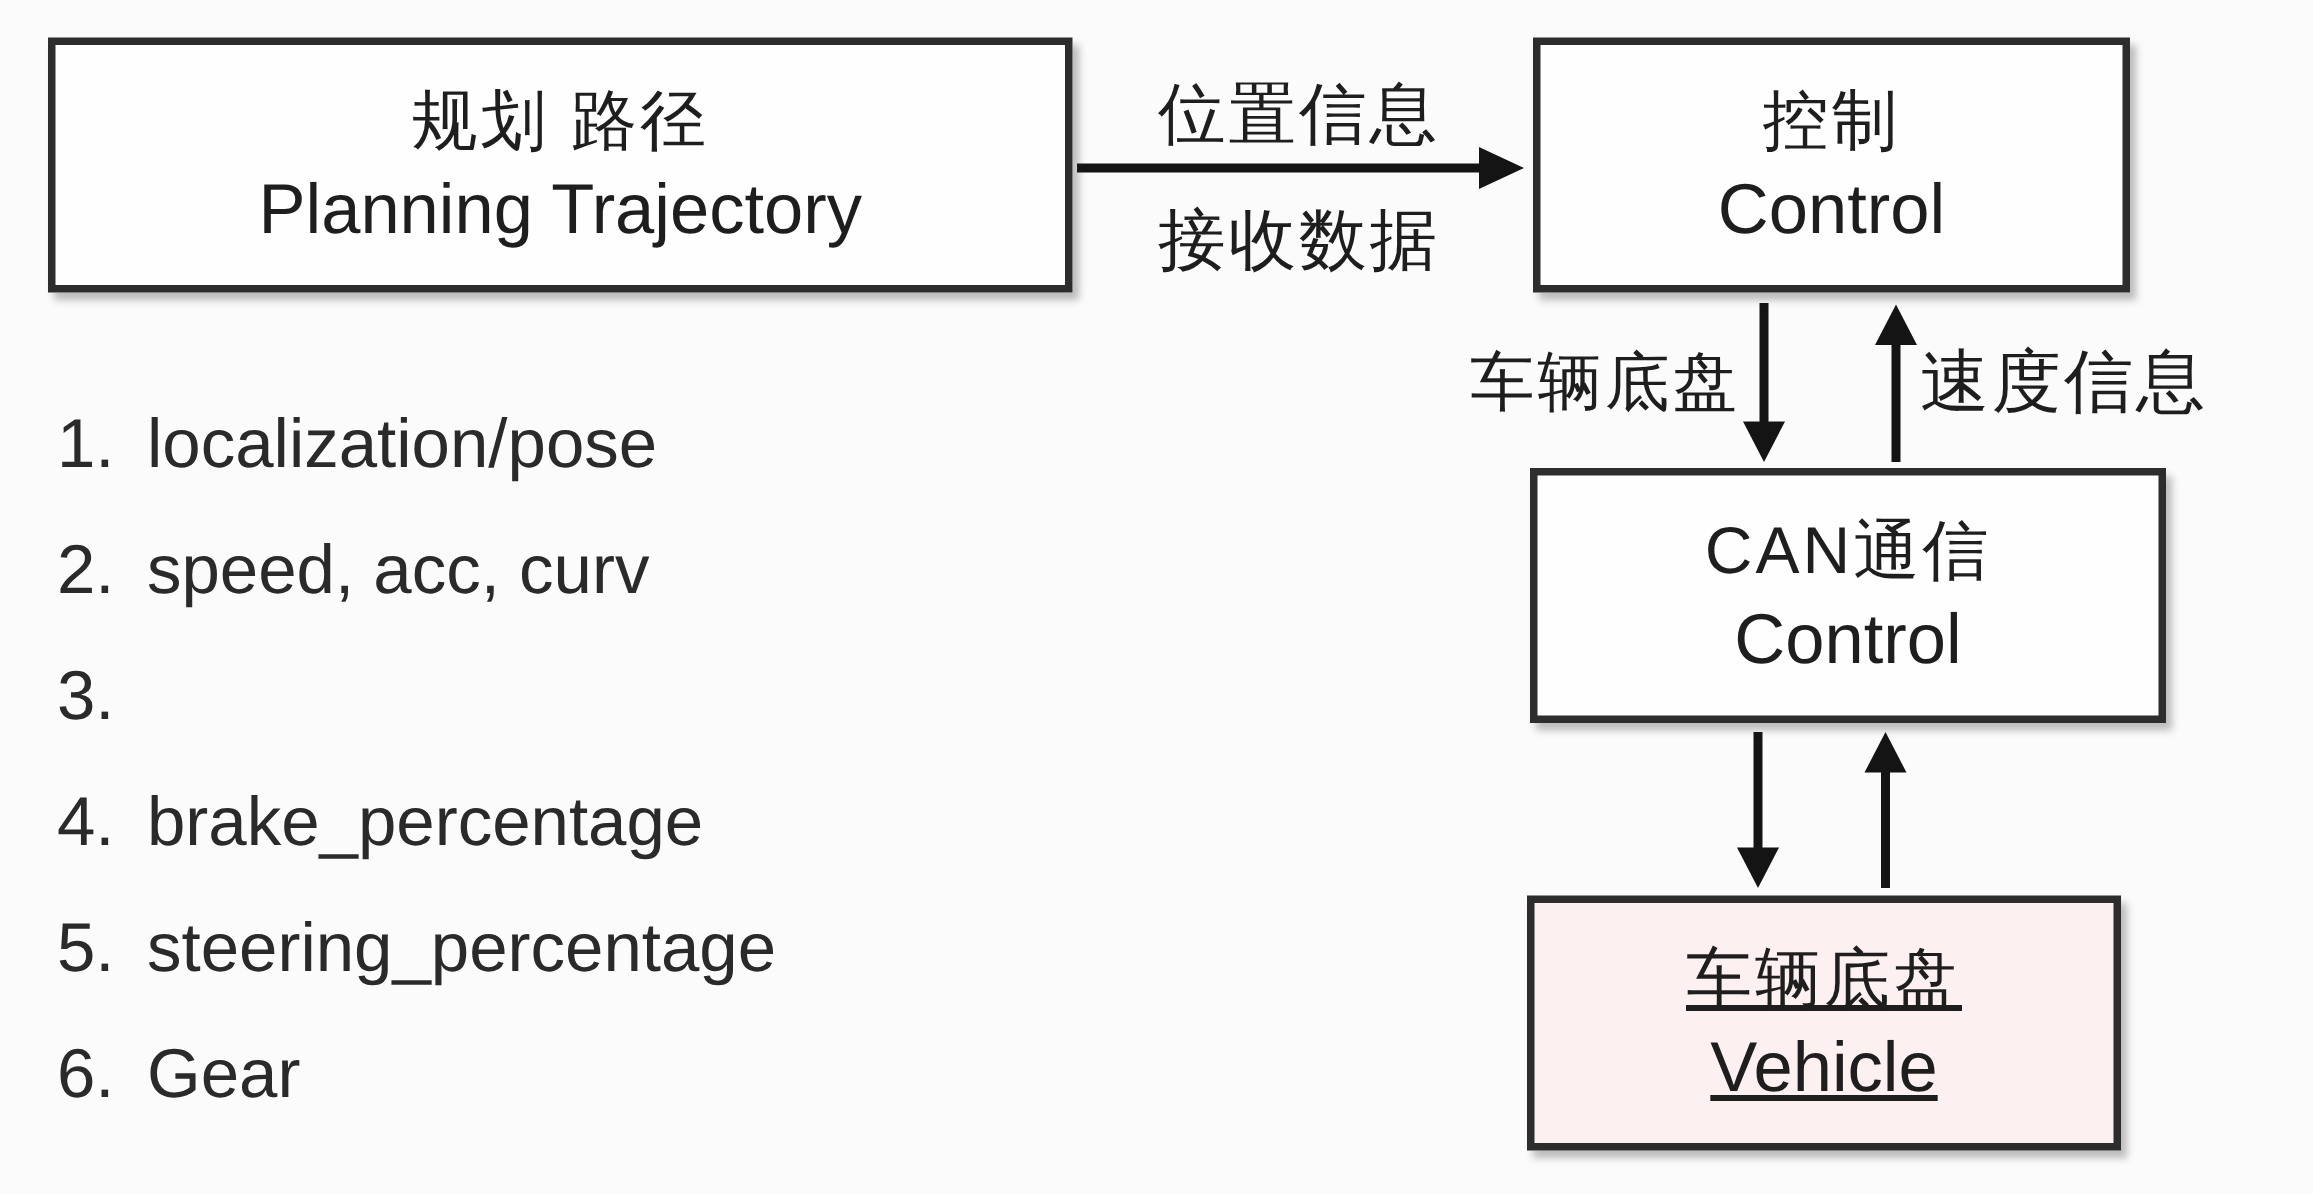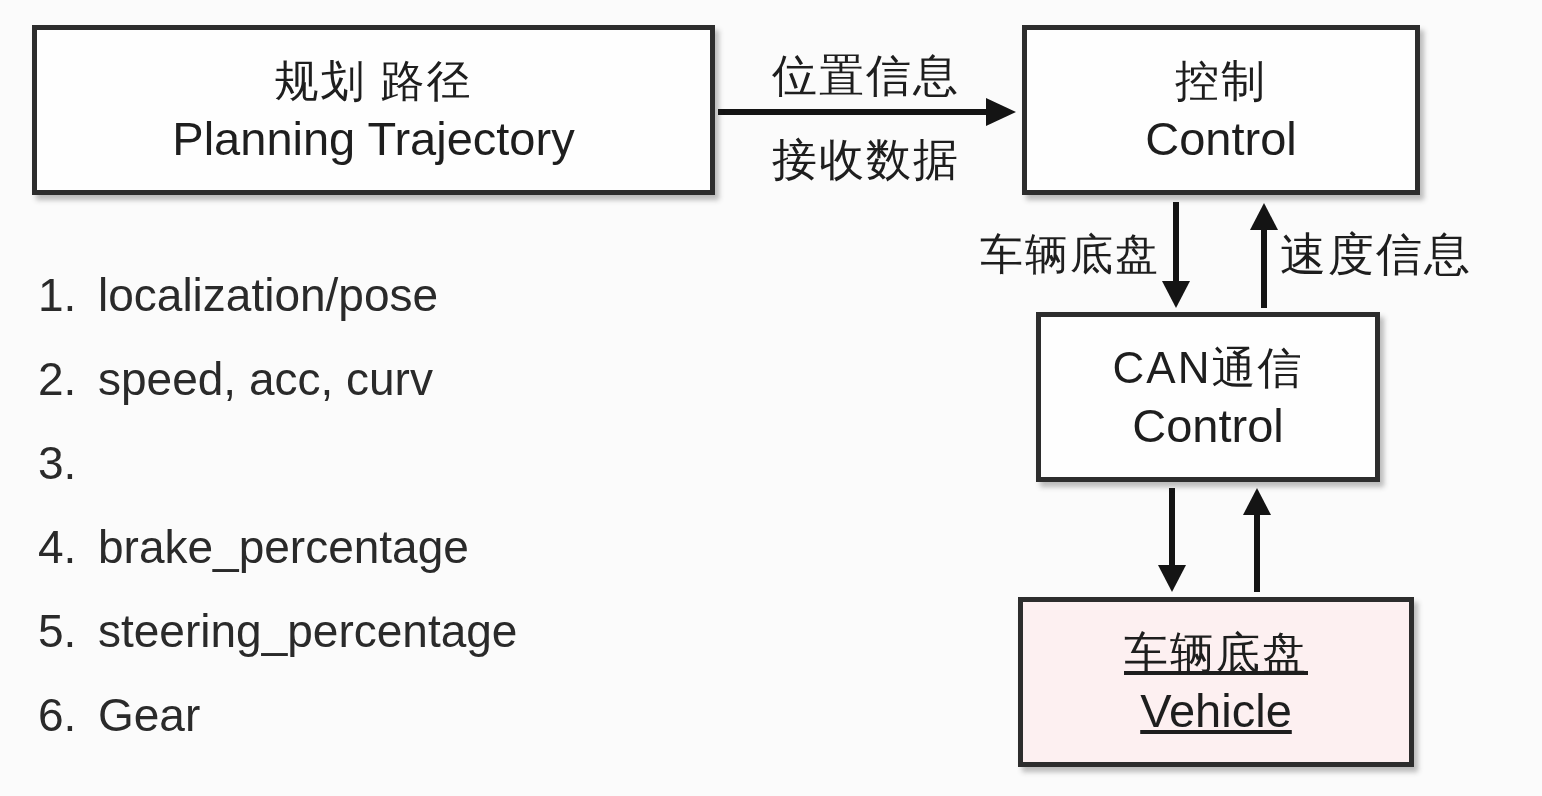--- a/index.html
+++ b/index.html
@@ -35,21 +35,21 @@
     border:5px solid var(--c-border);
     box-shadow:4px 5px 5px rgba(40,40,40,0.30);
     display:flex;flex-direction:column;
     align-items:center;justify-content:center;
     text-align:center;
   }
   .box .zh{font-size:44px;line-height:58px;letter-spacing:2px;}
   .box .en{font-size:47px;line-height:58px;}
   .box-planning{left:32px;top:25px;width:683px;height:170px;}
   .box-control{left:1022px;top:25px;width:398px;height:170px;}
-  .box-canbus{left:1020px;top:312px;width:344px;height:170px;margin-left:16px;}
+  .box-canbus{left:1020px;top:312px;width:424px;height:170px;}
   .box-vehicle{left:1018px;top:597px;width:396px;height:170px;background:var(--c-vehicle_fill);text-decoration:underline;}
   .edge-label{
     position:absolute;
     font-size:45px;
     letter-spacing:2px;
     color:var(--c-text);
     white-space:nowrap;
   }
   .lbl-pos{left:716px;top:46px;width:300px;text-align:center;}
   .lbl-speed{left:716px;top:130px;width:300px;text-align:center;}

